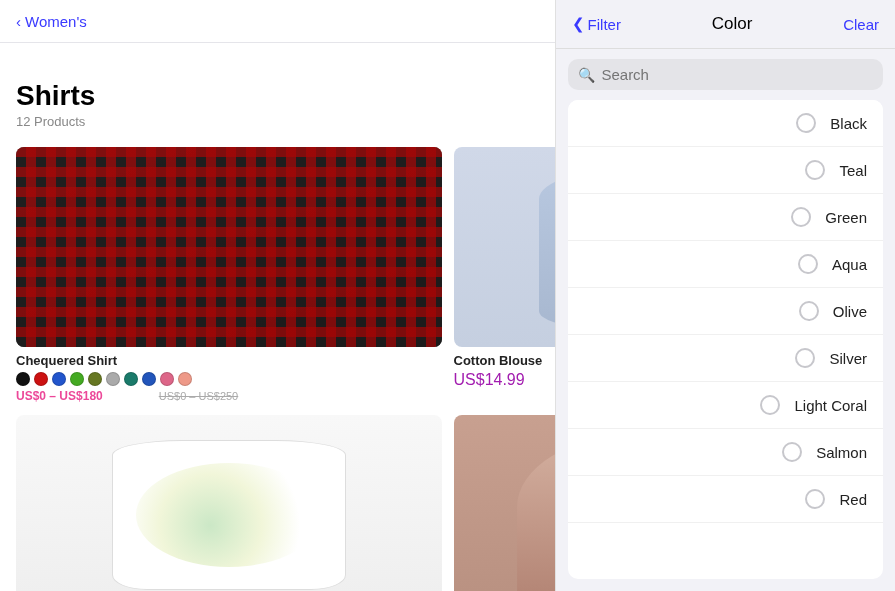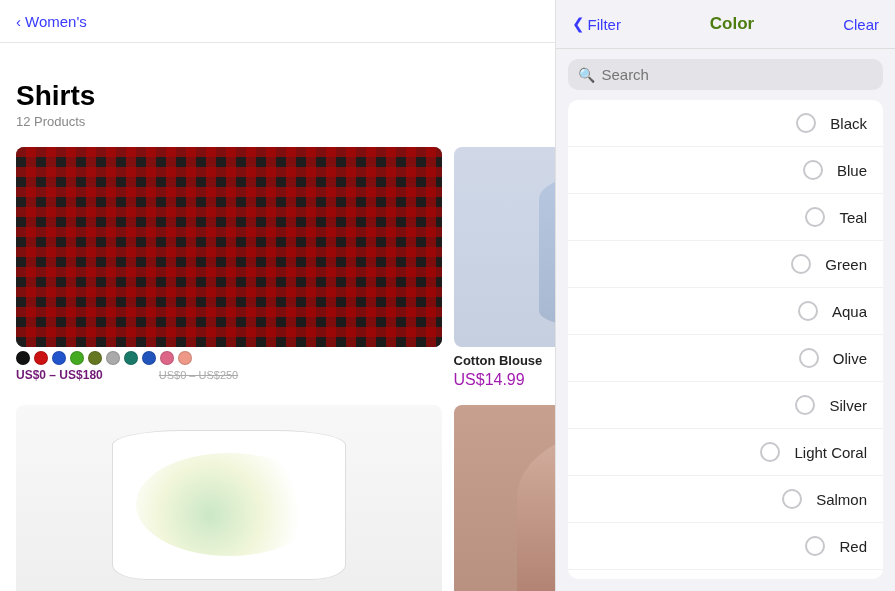--- a/index.html
+++ b/index.html
@@ -156,21 +156,21 @@
     }
     .price-row {
       display: flex;
       gap: 8px;
       align-items: center;
       margin-top: 3px;
     }
     .price-sale {
       font-size: 12px;
       font-weight: 600;
-      color: #701a75;
+      color: #ec4899;
     }
     .price-original {
       font-size: 11px;
       color: #aaa;
       text-decoration: line-through;
       padding-left: 48px;
     }
     .price-regular {
       font-size: 16px;
       color: #a21caf;
@@ -199,22 +199,22 @@
     .filter-back {
       display: flex;
       align-items: center;
       gap: 3px;
       color: #3a3aff;
       font-size: 15px;
       cursor: pointer;
     }
     .filter-title {
       font-size: 17px;
-      font-weight: 700;
-      color: #4d7c0f;
+      font-weight: 400;
+      color: #000000;
     }
     .filter-clear {
       color: #3a3aff;
       font-size: 15px;
       cursor: pointer;
     }
 
     
     .filter-search {
       padding: 10px 12px;
@@ -293,20 +293,21 @@
     <div class="page-title">Shirts</div>
     <div class="product-count">12 Products</div>
   </div>
 
   <div class="products-grid">
 
     <div class="product-card">
       <div class="product-image shirt1">
         <div class="shirt1-figure"></div>
       </div>
+      <div class="product-name">Chequered Shirt</div>
       <div class="color-swatches">
         <div class="swatch" style="background:#111"></div>
         <div class="swatch" style="background:#cc1111"></div>
         <div class="swatch" style="background:#2255cc"></div>
         <div class="swatch" style="background:#44aa22"></div>
         <div class="swatch" style="background:#667722"></div>
         <div class="swatch" style="background:#aaa"></div>
         <div class="swatch" style="background:#1a7a6a"></div>
         <div class="swatch" style="background:#2255bb"></div>
         <div class="swatch" style="background:#dd6688"></div>
@@ -364,24 +365,20 @@
   </div>
 
   <div class="color-list" id="color-list">
 
   <div class="color-item">
       <div class="radio-circle"></div>
       <span class="color-label">Black</span>
     </div>
       <div class="color-item">
       <div class="radio-circle"></div>
-      <span class="color-label">Blue</span>
-    </div>
-      <div class="color-item">
-      <div class="radio-circle"></div>
       <span class="color-label">Teal</span>
     </div>
       <div class="color-item">
       <div class="radio-circle"></div>
       <span class="color-label">Green</span>
     </div>
       <div class="color-item">
       <div class="radio-circle"></div>
       <span class="color-label">Aqua</span>
     </div>

